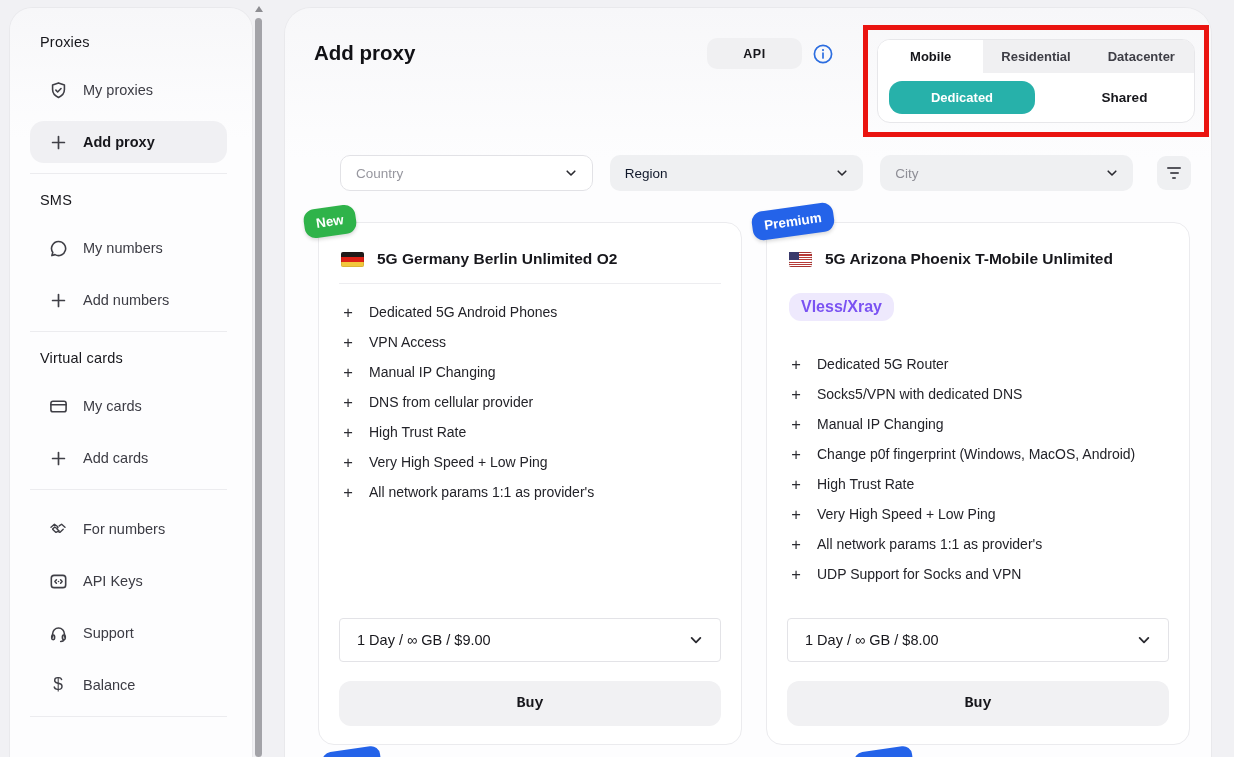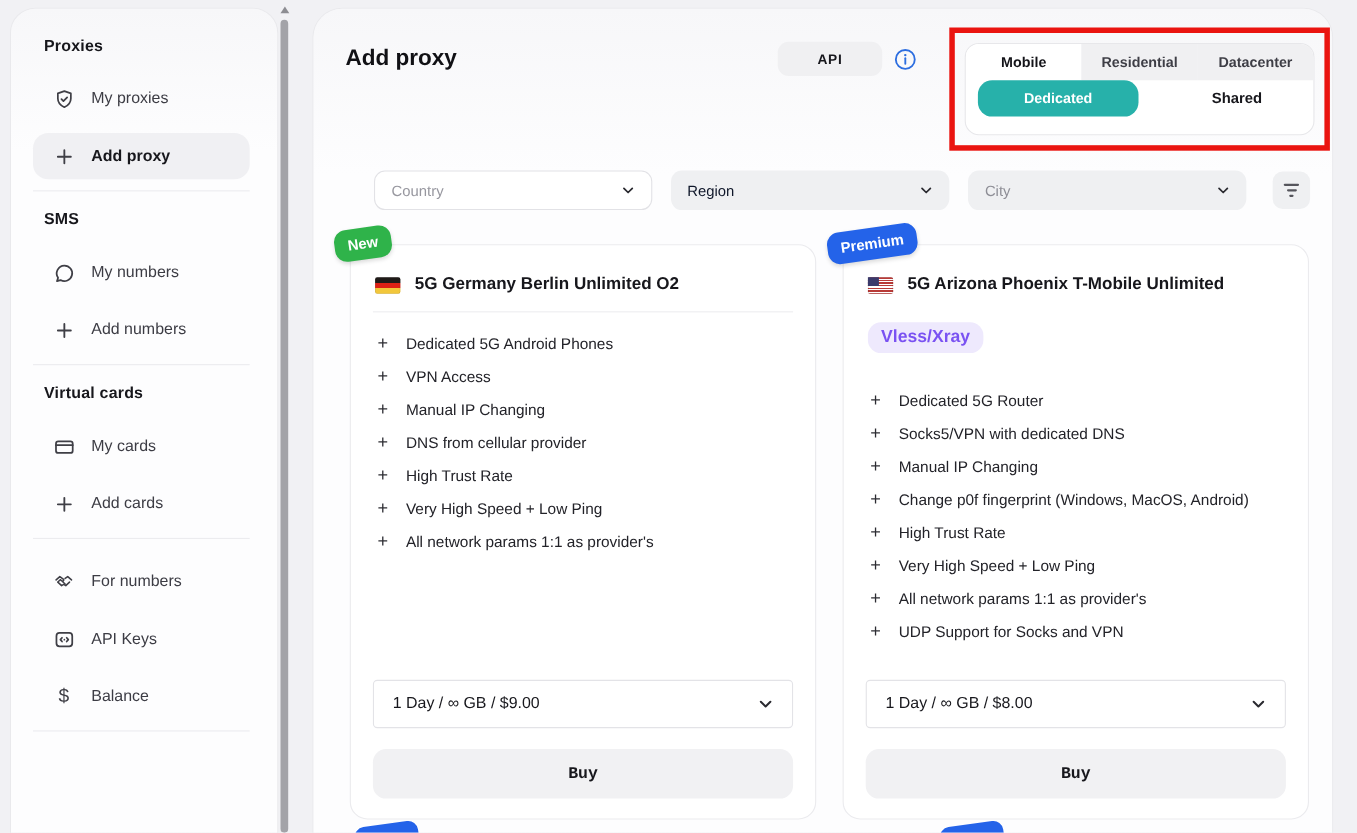--- a/index.html
+++ b/index.html
@@ -13,21 +13,21 @@
   .page { position:relative; width:1234px; height:757px; overflow:hidden; }
 
   
   .sidebar {
     position:absolute; left:10px; top:8px; width:242px; height:749px;
     background:linear-gradient(180deg,#f7f7f9 0,#fdfdfe 130px);
     border-radius:22px 22px 0 0;
     padding:26px 25px 0 20px;
     box-shadow:0 0 0 1px rgba(0,0,0,.03);
   }
-  .side-heading { font-size:14.5px; font-weight:700; color:#17171c; margin:0 0 19px 10px; letter-spacing:.2px; }
+  .side-heading { font-size:14.5px; font-weight:400; color:#17171c; margin:0 0 19px 10px; letter-spacing:.2px; }
   .side-item {
     height:42px; display:flex; align-items:center; gap:15px;
     padding-left:18px; margin-bottom:10px; border-radius:14px;
     font-size:14.5px; color:#3c3c44; cursor:pointer;
   }
   .side-item .ic { width:20px; height:20px; display:flex; align-items:center; justify-content:center; color:#3f3f46; flex:none; }
   .side-item.active { background:#f0f0f3; font-weight:700; color:#17171c; }
   .side-div { border:none; border-top:1px solid #ececef; margin:8px 0 18px; }
   .dollar-glyph { font-size:17.5px; font-weight:500; color:#3f3f46; line-height:1; }
 
@@ -64,21 +64,21 @@
     width:100%; height:100%; background:#fff; border:1px solid #e7e7ea;
     border-radius:13px; overflow:hidden; display:flex; flex-direction:column;
   }
   .tabs-top { display:flex; height:33px; flex:none; }
   .tab {
     flex:1; display:flex; align-items:center; justify-content:center;
     background:#f0f0f2; color:#3e3e46; font-size:13px; font-weight:600;
     border:none; font-family:inherit; cursor:pointer;
   }
   .tab.active { background:#fff; color:#141419; font-weight:700; }
-  .tabs-bottom { flex:1; display:flex; align-items:flex-start; padding:0 11px; }
+  .tabs-bottom { flex:1; display:flex; align-items:center; padding:0 11px; }
   .subtab-dedicated {
     width:146px; height:33px; border:none; border-radius:13px; cursor:pointer;
     background:#27b1aa; color:#fff; font-family:inherit; font-size:13px; font-weight:700;
   }
   .subtab-shared {
     flex:1; height:33px; border:none; background:none; cursor:pointer;
     font-family:Liberation Sans, sans-serif; font-size:13.5px; font-weight:700; color:#17171c;margin-left:31px;
   }
 
   
@@ -232,20 +232,31 @@
         <svg width="19" height="19" viewBox="0 0 18 18" fill="none" stroke="currentColor" stroke-width="1.5" stroke-linecap="round" stroke-linejoin="round">
           <rect x="2.2" y="3.2" width="13.6" height="11.6" rx="2.6"></rect>
           <path d="M7 7.4L5.6 9 7 10.6"></path>
           <path d="M11 7.4L12.4 9 11 10.6"></path>
           <path d="M9 9h.01"></path>
         </svg>
       </span>
       <span>API Keys</span>
     </div>
 
+    <div class="side-item">
+      <span class="ic">
+        <svg width="19" height="19" viewBox="0 0 18 18" fill="none" stroke="currentColor" stroke-width="1.5" stroke-linecap="round" stroke-linejoin="round">
+          <path d="M3.4 12.2V9.4a5.6 5.6 0 0 1 11.2 0v2.8"></path>
+          <rect x="2.6" y="10.4" width="2.7" height="4.4" rx="1.3"></rect>
+          <rect x="12.7" y="10.4" width="2.7" height="4.4" rx="1.3"></rect>
+          <path d="M14.1 14.8c0 1.1-1.5 1.7-3 1.7"></path>
+        </svg>
+      </span>
+      <span>Support</span>
+    </div>
 
     <div class="side-item">
       <span class="ic">
           <span class="dollar-glyph">$</span>
         </span>
       <span>Balance</span>
     </div>
 
     <hr class="side-div">
   </aside>

